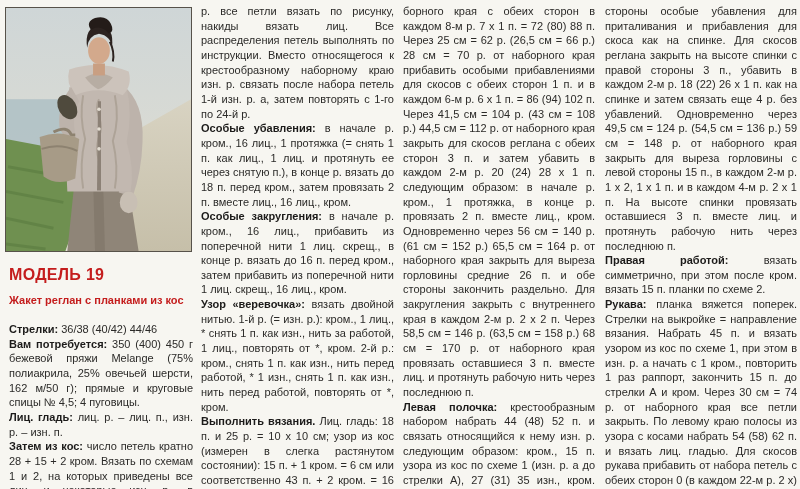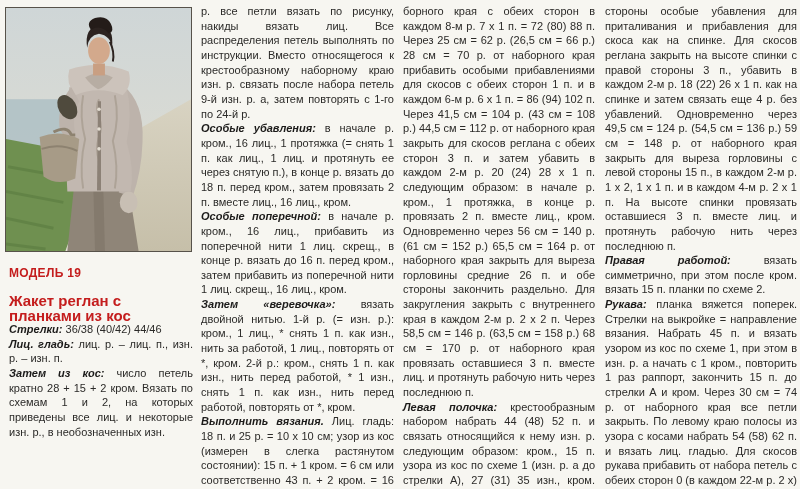--- a/index.html
+++ b/index.html
@@ -12,32 +12,32 @@
     color:#2b2a28;
   }
   .page { position:absolute; inset:0; }
   .photo-frame {
     position:absolute; left:5px; top:7px; width:187px; height:245px;
     border:1px solid #57524a; background:#cfd5d6; overflow:hidden;
   }
   .photo-frame svg { display:block; width:100%; height:100%; }
   .col { position:absolute; font-size:11px; line-height:14.65px; text-align:justify; }
   .col .para { text-align:justify; }
-  .col .para b { font-weight:700; color:#1c1b1a;font-style:italic; }
+  .col .para b { font-weight:700; color:#1c1b1a; }
   #col1 { left:9px;  top:322px; width:184px; }
   #col2 { left:201px; top:4px;  width:193px; }
   #col3 { left:403px; top:4px;  width:192px; }
   #col4 { left:605px; top:4px;  width:192px; }
   .model-heading {
     position:absolute; left:9px; top:266px; width:184px;
-    font-size:12px; font-weight:700; letter-spacing:.3px;
+    font-size:16px; font-weight:700; letter-spacing:.3px;
   }
   .jacket-title {
     position:absolute; left:9px; top:293px; width:184px;
-    font-size:15px; font-weight:700; line-height:15px;
+    font-size:11px; font-weight:700; line-height:15px;
   }
 </style>
 </head>
 <body>
 
 <div class="page">
 
   <div class="photo-frame">
     <svg viewBox="0 0 187 245" preserveAspectRatio="none">
       <defs>
@@ -102,28 +102,29 @@
         <path d="M36,142 Q54,136 72,144" stroke="#8d8270" stroke-width="2" fill="none"></path>
       </g>
     </svg>
   </div>
 
   <div class="model-heading" style="color:#c41d1d">МОДЕЛЬ 19</div>
   <div class="jacket-title" style="color:#c41d1d">Жакет реглан с планками из кос</div>
 
   <div class="col" id="col1">
       <div class="para"><b>Стрелки: </b>36/38 (40/42) 44/46</div>
+      <div class="para"><b>Вам потребуется: </b>350 (400) 450 г бежевой пряжи Melange (75% полиакрила, 25% овечьей шерсти, 162 м/50 г); прямые и круговые спицы № 4,5; 4 пуговицы.</div>
       <div class="para"><b>Лиц. гладь: </b>лиц. р. – лиц. п., изн. р. – изн. п.</div>
       <div class="para"><b>Затем из кос: </b>число петель кратно 28 + 15 + 2 кром. Вязать по схемам 1 и 2, на которых приведены все лиц. и некоторые изн. р., в необозначенных изн.</div>
     </div>
   <div class="col" id="col2">
-      <div class="para">р. все петли вязать по рисунку, накиды вязать лиц. Все распределения петель выполнять по инструкции. Вместо относящегося к крестообразному наборному краю изн. р. связать после набора петель 9-й изн. р. а, затем повторять с 1-го по 24-й р.</div>
+      <div class="para">р. все петли вязать по рисунку, накиды вязать лиц. Все распределения петель выполнять по инструкции. Вместо относящегося к крестообразному наборному краю изн. р. связать после набора петель 1-й изн. р. а, затем повторять с 1-го по 24-й р.</div>
       <div class="para"><b>Особые убавления: </b>в начале р. кром., 16 лиц., 1 протяжка (= снять 1 п. как лиц., 1 лиц. и протянуть ее через снятую п.), в конце р. вязать до 18 п. перед кром., затем провязать 2 п. вместе лиц., 16 лиц., кром.</div>
-      <div class="para"><b>Особые поперечной: </b>в начале р. кром., 16 лиц., прибавить из поперечной нити 1 лиц. скрещ., в конце р. вязать до 16 п. перед кром., затем прибавить из поперечной нити 1 лиц. скрещ., 16 лиц., кром.</div>
-      <div class="para"><b>Затем «веревочка»: </b>вязать двойной нитью. 1-й р. (= изн. р.): кром., 1 лиц., * снять 1 п. как изн., нить за работой, 1 лиц., повторять от *, кром. 2-й р.: кром., снять 1 п. как изн., нить перед работой, * 1 изн., снять 1 п. как изн., нить перед работой, повторять от *, кром.</div>
+      <div class="para"><b>Особые закругления: </b>в начале р. кром., 16 лиц., прибавить из поперечной нити 1 лиц. скрещ., в конце р. вязать до 16 п. перед кром., затем прибавить из поперечной нити 1 лиц. скрещ., 16 лиц., кром.</div>
+      <div class="para"><b>Узор «веревочка»: </b>вязать двойной нитью. 1-й р. (= изн. р.): кром., 1 лиц., * снять 1 п. как изн., нить за работой, 1 лиц., повторять от *, кром. 2-й р.: кром., снять 1 п. как изн., нить перед работой, * 1 изн., снять 1 п. как изн., нить перед работой, повторять от *, кром.</div>
       <div class="para"><b>Выполнить вязания. </b>Лиц. гладь: 18 п. и 25 р. = 10 х 10 см; узор из кос (измерен в слегка растянутом состоянии): 15 п. + 1 кром. = 6 см или соответственно 43 п. + 2 кром. = 16 см.</div>
     </div>
   <div class="col" id="col3">
       <div class="para">борного края с обеих сторон в каждом 8-м р. 7 х 1 п. = 72 (80) 88 п. Через 25 см = 62 р. (26,5 см = 66 р.) 28 см = 70 р. от наборного края прибавить особыми прибавлениями для скосов с обеих сторон 1 п. и в каждом 6-м р. 6 х 1 п. = 86 (94) 102 п. Через 41,5 см = 104 р. (43 см = 108 р.) 44,5 см = 112 р. от наборного края закрыть для скосов реглана с обеих сторон 3 п. и затем убавить в каждом 2-м р. 20 (24) 28 х 1 п. следующим образом: в начале р. кром., 1 протяжка, в конце р. провязать 2 п. вместе лиц., кром. Одновременно через 56 см = 140 р. (61 см = 152 р.) 65,5 см = 164 р. от наборного края закрыть для выреза горловины средние 26 п. и обе стороны закончить раздельно. Для закругления закрыть с внутреннего края в каждом 2-м р. 2 х 2 п. Через 58,5 см = 146 р. (63,5 см = 158 р.) 68 см = 170 р. от наборного края провязать оставшиеся 3 п. вместе лиц. и протянуть рабочую нить через последнюю п.</div>
       <div class="para"><b>Левая полочка: </b>крестообразным набором набрать 44 (48) 52 п. и связать относящийся к нему изн. р. следующим образом: кром., 15 п. узора из кос по схеме 1 (изн. р. а до стрелки А), 27 (31) 35 изн., кром. (этот ряд не учитывается при дальнейшем счете). Затем вязать следующим образом: кром., 27 (31) 35 п. лиц. глади, для планки 15 п. узора из кос (= последние 15 п. схемы 1 от стрелки А), кром. Выполнить с правой</div>
     </div>
   <div class="col" id="col4">
       <div class="para">стороны особые убавления для приталивания и прибавления для скоса как на спинке. Для скосов реглана закрыть на высоте спинки с правой стороны 3 п., убавить в каждом 2-м р. 18 (22) 26 х 1 п. как на спинке и затем связать еще 4 р. без убавлений. Одновременно через 49,5 см = 124 р. (54,5 см = 136 р.) 59 см = 148 р. от наборного края закрыть для выреза горловины с левой стороны 15 п., в каждом 2-м р. 1 х 2, 1 х 1 п. и в каждом 4-м р. 2 х 1 п. На высоте спинки провязать оставшиеся 3 п. вместе лиц. и протянуть рабочую нить через последнюю п.</div>
       <div class="para"><b>Правая работой: </b>вязать симметрично, при этом после кром. вязать 15 п. планки по схеме 2.</div>
       <div class="para"><b>Рукава: </b>планка вяжется поперек. Стрелки на выкройке = направление вязания. Набрать 45 п. и вязать узором из кос по схеме 1, при этом в изн. р. а начать с 1 кром., повторить 1 раз раппорт, закончить 15 п. до стрелки А и кром. Через 30 см = 74 р. от наборного края все петли закрыть. По левому краю полосы из узора с косами набрать 54 (58) 62 п. и вязать лиц. гладью. Для скосов рукава прибавить от набора петель с обеих сторон 0 (в каждом 22-м р. 2 х) в каждом 12-м р. 4 х 1 п. лиц. глади = 54 (62) 70 п. Через 26 см = 66 р. от планки закрыть для скосов реглана с обеих сторон 3 п. и убавить в каждом 2-м р. 18 (22) 26 х 1 п. как на спинке, затем связать еще</div>

